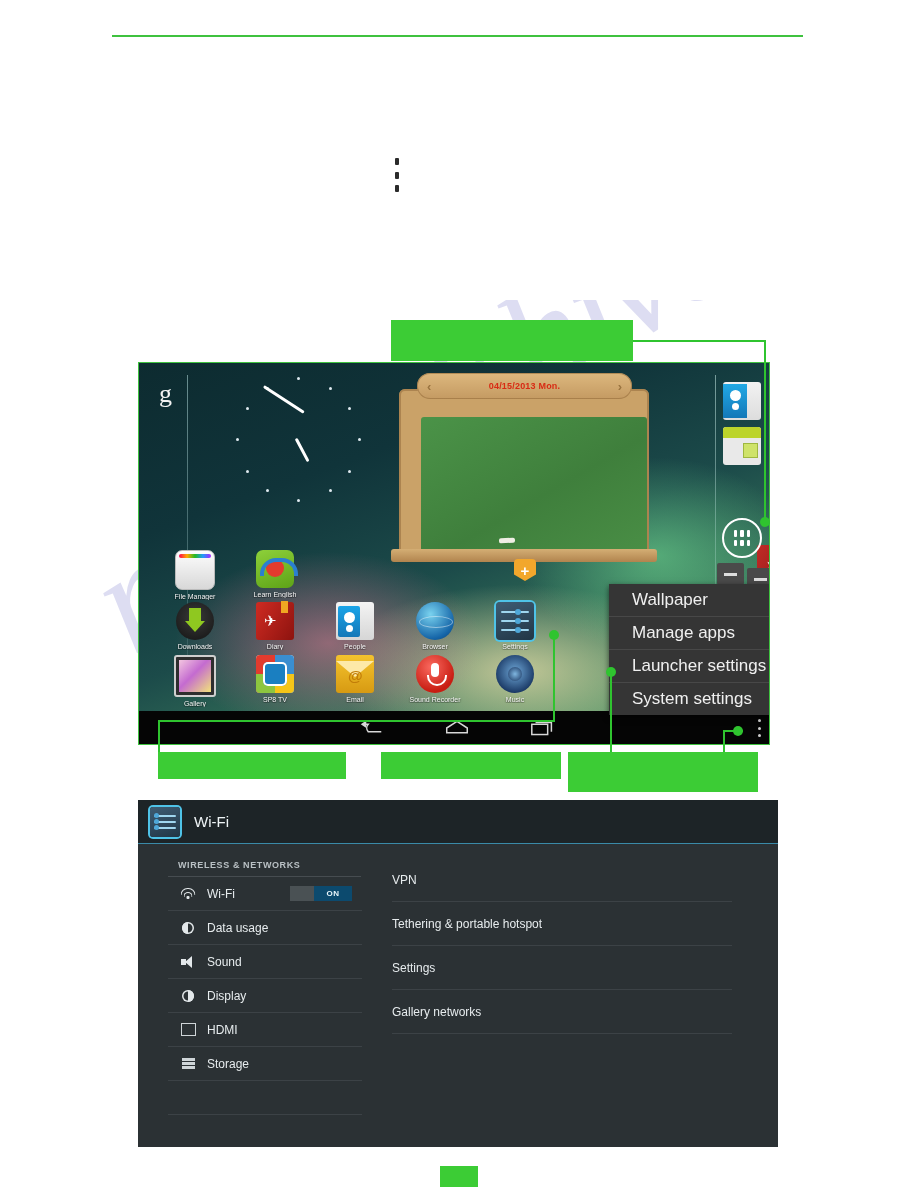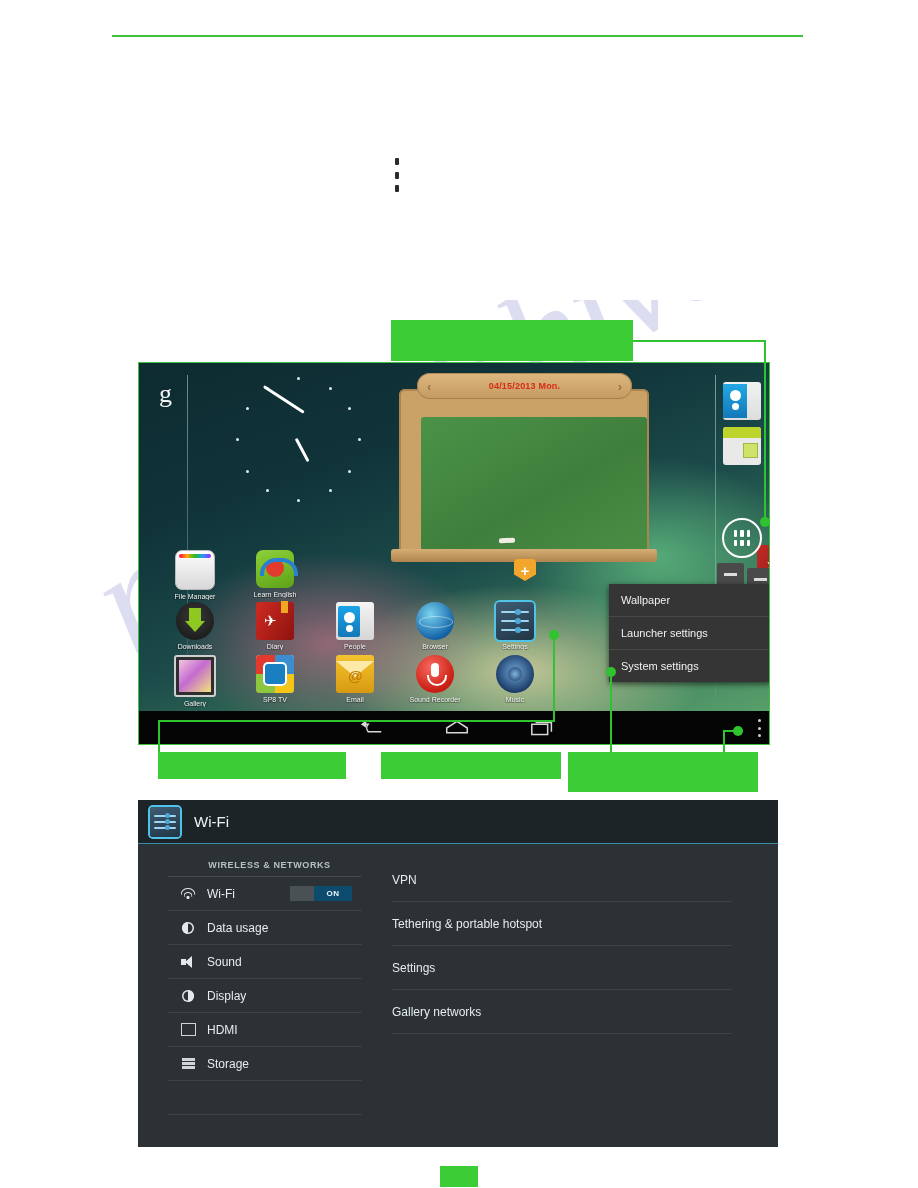--- a/index.html
+++ b/index.html
@@ -224,42 +224,41 @@
 
   
   .ctx-menu{
     position:absolute;left:470px;top:221px;width:162px;
     background:#353535;
     box-shadow:0 2px 6px rgba(0,0,0,0.6);
     z-index:4;
   }
   .ctx-item{
     height:32px;display:flex;align-items:center;
-    padding-left:12px;color:#f0f0f0;font-size:11px;
+    padding-left:23px;color:#f0f0f0;font-size:17px;
     border-bottom:1px solid #484848;
   }
   .ctx-item:last-child{border-bottom:none;}
 
   
   .navbar{
     position:absolute;left:0;bottom:0;width:632px;height:33px;
     background:#050505;display:flex;align-items:center;
   }
   .nav-btn{position:absolute;top:8px;width:28px;height:18px;}
   .nav-dots{position:absolute;right:10px;top:8px;width:4px;height:18px;
     display:flex;flex-direction:column;justify-content:space-between;align-items:center;}
   .nav-dots i{display:block;width:3px;height:3px;background:#cfcfcf;border-radius:50%;}
 
   
   .settings{
     position:absolute;left:138px;top:800px;width:640px;height:347px;
     background:#2b3134;
     z-index:6;
     overflow:hidden;
-    text-align:center;
   }
   .st-header{
     height:44px;background:#1d2427;display:flex;align-items:center;
     padding-left:12px;border-bottom:1px solid #3a8aa8;box-sizing:border-box;
   }
   .st-header .hicon{
     width:30px;height:30px;border-radius:3px;position:relative;
     background:linear-gradient(160deg,#3e5c73,#213646);
     box-shadow:0 0 0 2px #4fc3e8;
   }
@@ -441,20 +440,21 @@
         <span></span>
         <span></span>
         <span></span>
         <span></span>
     </div>
     <div class="mini-card" style="left:578px;top:200px;width:27px;height:22px;"></div>
     <div class="mini-card" style="left:608px;top:205px;width:27px;height:22px;"></div>
 
     <div class="ctx-menu" id="ctx-menu">
         <div class="ctx-item">Wallpaper</div>
+        <div class="ctx-item">Manage apps</div>
         <div class="ctx-item">Launcher settings</div>
         <div class="ctx-item">System settings</div>
       </div>
 
     <div class="navbar">
       <svg class="nav-btn" style="left:218px;" viewBox="0 0 30 18">
         <path d="M26 13 H12 a6 6 0 0 1 0-8 H9" fill="none" stroke="#d8d8d8" stroke-width="1.6"></path>
         <path d="M10 1 L4 5 L10 9 Z" fill="#d8d8d8"></path>
       </svg>
       <svg class="nav-btn" style="left:304px;" viewBox="0 0 30 18">

